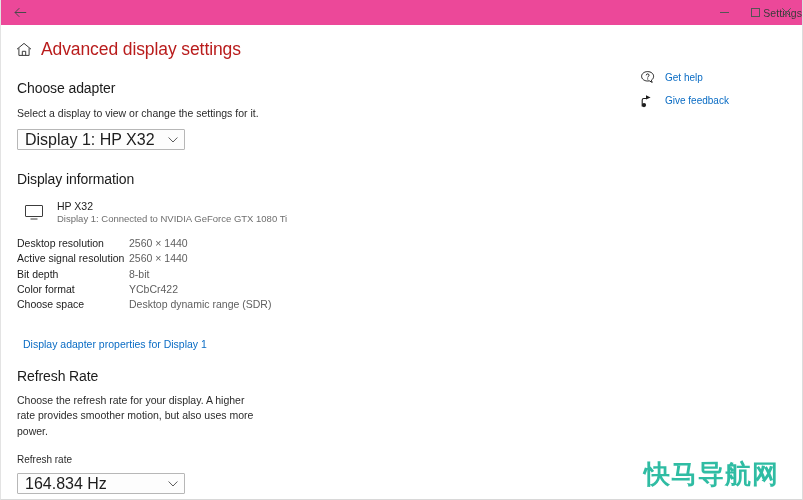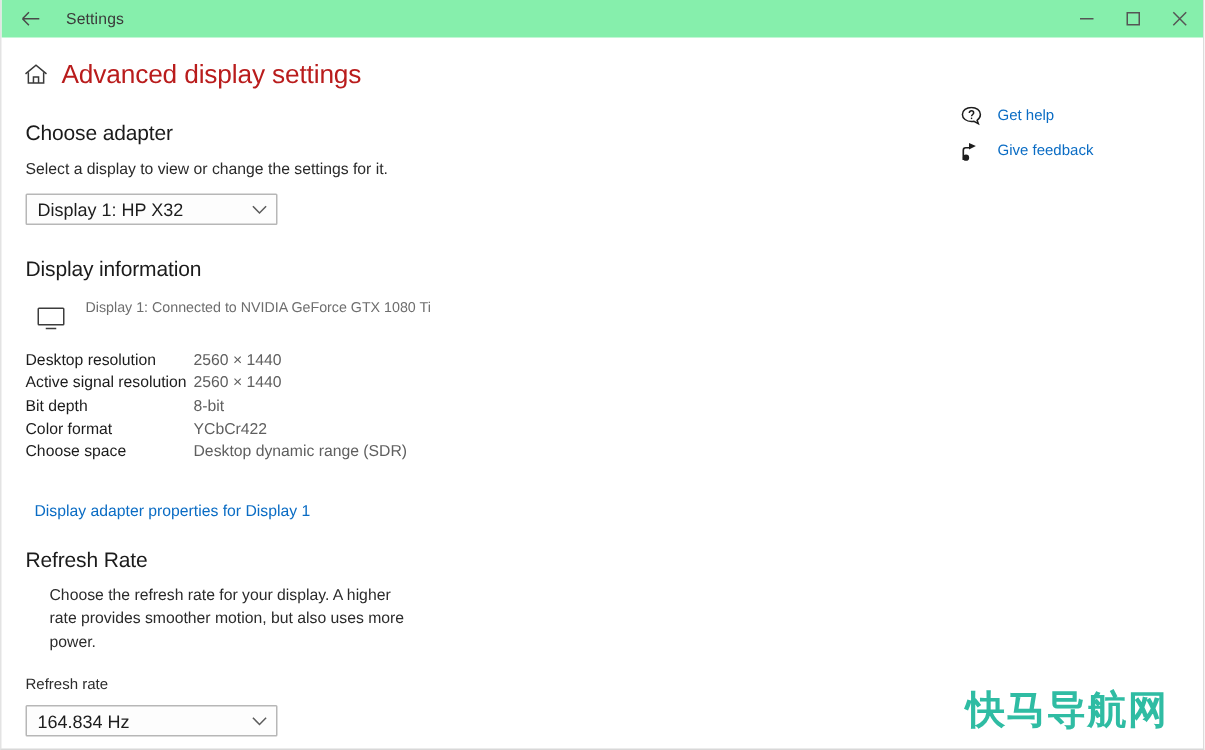--- a/index.html
+++ b/index.html
@@ -21,23 +21,24 @@
     border-left: 1px solid #e3e3e3;
     border-right: 1px solid #dcdcdc;
     border-bottom: 1px solid #d8d8d8;
     overflow: hidden;
   }
 
   
   #titlebar {
     position: relative;
     height: 25px;
-    background: #86efac;
-    display: flex;
-    align-items: center;
+    background: #ec4899;
+    display: flex;
+    align-items: center;
+    justify-content: space-between;
   }
 
   #back-button {
     width: 26px;
     height: 22px;
     margin-left: 6px;
     display: flex;
     align-items: center;
     justify-content: center;
     color: #4a4a4a;
@@ -116,21 +117,21 @@
   .combo {
     position: relative;
     width: 168px;
     height: 21px;
     background: #fdfdfd;
     border: 1px solid #b7b7b7;
     border-radius: 1px;
     display: flex;
     align-items: center;
     padding: 0 20px 0 7px;
-    font-size: 12px;
+    font-size: 16px;
     color: #1d1d1d;
   }
   .combo .chev {
     position: absolute;
     right: 6px;
     top: 50%;
     transform: translateY(-50%);
     color: #5c5c5c;
     display: flex;
   }
@@ -291,20 +292,21 @@
       <div class="section-heading">Display information</div>
 
       <div id="display-id-row">
         <div id="monitor-icon">
           <svg width="20" height="16" viewBox="0 0 20 16" fill="none" stroke="currentColor" stroke-width="1">
             <rect x="1.5" y="1.5" width="17" height="11" rx="0.5"></rect>
             <path d="M6.5 15H13.5"></path>
           </svg>
         </div>
         <div>
+          <div id="display-name">HP X32</div>
           <div id="display-sub">Display 1: Connected to NVIDIA GeForce GTX 1080 Ti</div>
         </div>
       </div>
 
       <table id="info-table">
         <tbody>
           <tr>
             <td class="k">Desktop resolution</td>
             <td class="v">2560 × 1440</td>
           </tr>
@@ -327,21 +329,21 @@
         </tbody>
       </table>
 
       <div style="margin-top:22px; padding-left:6px;">
         <span class="link">Display adapter properties for Display 1</span>
       </div>
     </div>
 
     <div style="margin-top:16px;">
       <div class="section-heading">Refresh Rate</div>
-      <div class="body-text" style="margin-top:9px; max-width:248px;margin-left:16px;">Choose the refresh rate for your display. A higher rate provides smoother motion, but also uses more power.</div>
+      <div class="body-text" style="margin-top:9px; max-width:248px;">Choose the refresh rate for your display. A higher rate provides smoother motion, but also uses more power.</div>
 
       <div class="body-text" style="margin-top:14px; font-size:10px;">Refresh rate</div>
 
       <div class="combo" style="margin-top:6px;">
         <span>164.834 Hz</span>
         <span class="chev">
           <svg width="10" height="7" viewBox="0 0 10 7" fill="none" stroke="currentColor" stroke-width="1">
             <path d="M0.6 1L5 5.5L9.4 1"></path>
           </svg>
         </span>

